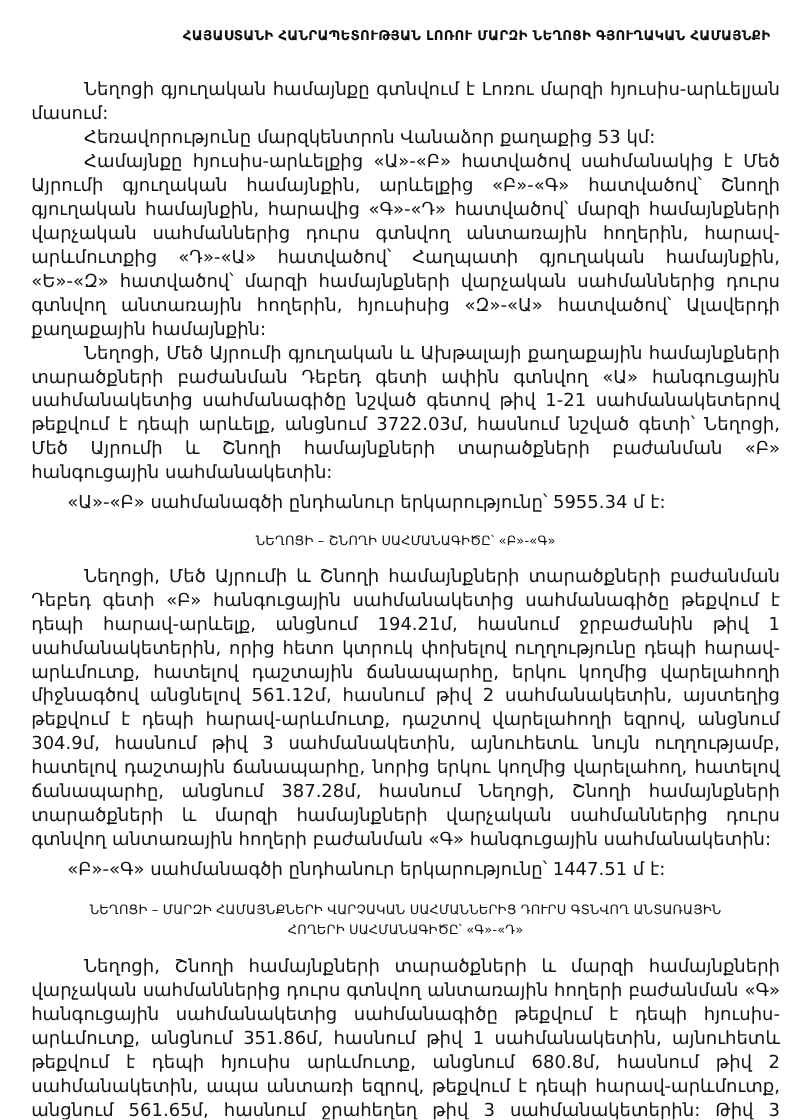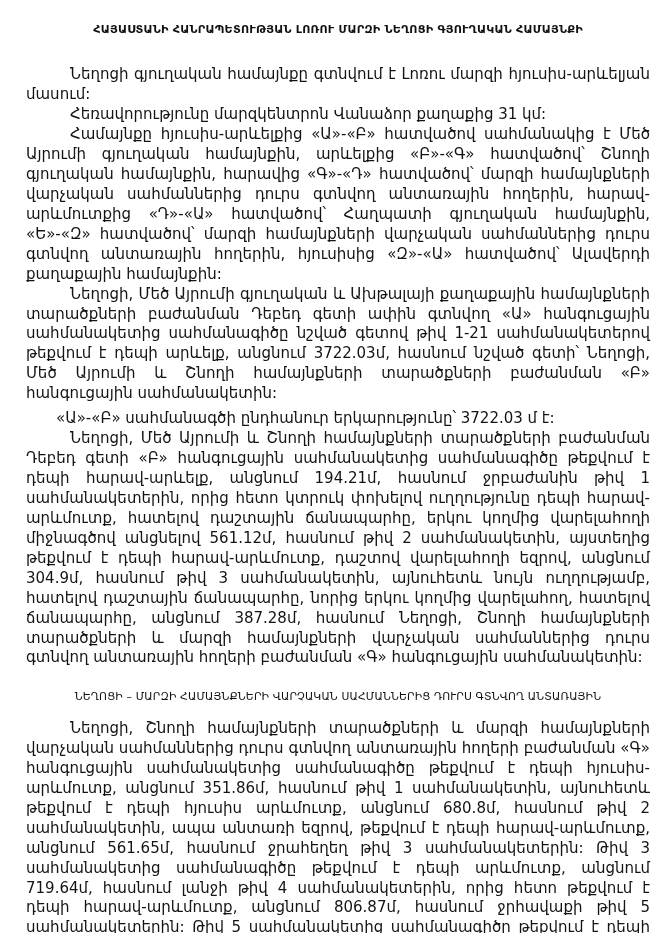--- a/index.html
+++ b/index.html
@@ -15,21 +15,21 @@
     color: #1a1a1a;
   }
   .page {
     width: 672px;
     height: 933px;
     box-sizing: border-box;
     padding: 14px 22px 0 26px;
     position: relative;
   }
   .doc-title {
-    text-align: center;
+    text-align: right;
     font-size: 11.2px;
     font-weight: 700;
     letter-spacing: 0.2px;
     line-height: 1.72;
     margin: 6px 8px 0 8px;
     text-transform: uppercase;
     color: #111;
   }
   .title-line-2 {
     display: block;
@@ -75,32 +75,35 @@
 <div class="page">
 
   <div class="doc-title">
     <span>ՀԱՅԱՍՏԱՆԻ ՀԱՆՐԱՊԵՏՈՒԹՅԱՆ  ԼՈՌՈՒ ՄԱՐԶԻ ՆԵՂՈՑԻ ԳՅՈՒՂԱԿԱՆ ՀԱՄԱՅՆՔԻ</span>
   </div>
 
   <div class="gap-after-title"></div>
 
   <div class="intro-block">
     <p class="body-par">Նեղոցի  գյուղական համայնքը գտնվում է Լոռու մարզի հյուսիս-արևելյան մասում:</p>
-    <p class="body-par no-indent">Հեռավորությունը մարզկենտրոն Վանաձոր քաղաքից 31 կմ:</p>
+    <p class="body-par no-indent">Հեռավորությունը մարզկենտրոն Վանաձոր քաղաքից 53 կմ:</p>
     <p class="body-par">Համայնքը հյուսիս-արևելքից «Ա»-«Բ» հատվածով սահմանակից է Մեծ Այրումի գյուղական համայնքին, արևելքից «Բ»-«Գ» հատվածով՝ Շնողի գյուղական համայնքին, հարավից «Գ»-«Դ» հատվածով՝ մարզի համայնքների վարչական սահմաններից դուրս գտնվող անտառային հողերին, հարավ-արևմուտքից «Դ»-«Ա» հատվածով՝ Հաղպատի գյուղական համայնքին, «Ե»-«Զ» հատվածով՝ մարզի համայնքների վարչական սահմաններից դուրս գտնվող անտառային հողերին, հյուսիսից «Զ»-«Ա» հատվածով՝ Ալավերդի քաղաքային համայնքին:</p>
   </div>
 
 
   <p class="body-par">Նեղոցի, Մեծ Այրումի   գյուղական և Ախթալայի քաղաքային համայնքների տարածքների բաժանման Դեբեդ գետի ափին գտնվող «Ա» հանգուցային սահմանակետից սահմանագիծը նշված գետով թիվ 1-21 սահմանակետերով թեքվում է դեպի արևելք, անցնում 3722.03մ, հասնում նշված գետի՝ Նեղոցի, Մեծ Այրումի և Շնողի համայնքների տարածքների բաժանման «Բ» հանգուցային սահմանակետին:</p>
   <div class="spacer-xs"></div>
-  <p class="body-par small-indent">«Ա»-«Բ» սահմանագծի ընդհանուր երկարությունը՝ 3722.03 մ է:</p>
+  <p class="body-par small-indent">«Ա»-«Բ» սահմանագծի ընդհանուր երկարությունը՝ 5955.34 մ է:</p>
 
+  <div class="section-head">ՆԵՂՈՑԻ – ՇՆՈՂԻ ՍԱՀՄԱՆԱԳԻԾԸ՝ «Բ»-«Գ»</div>
 
   <p class="body-par">Նեղոցի, Մեծ Այրումի և Շնողի  համայնքների տարածքների բաժանման Դեբեդ գետի «Բ» հանգուցային սահմանակետից սահմանագիծը թեքվում է դեպի հարավ-արևելք, անցնում 194.21մ, հասնում ջրբաժանին թիվ 1 սահմանակետերին, որից հետո կտրուկ փոխելով ուղղությունը դեպի հարավ-արևմուտք, հատելով դաշտային ճանապարհը, երկու կողմից վարելահողի միջնագծով անցնելով 561.12մ, հասնում թիվ 2 սահմանակետին, այստեղից թեքվում է դեպի հարավ-արևմուտք, դաշտով վարելահողի եզրով, անցնում 304.9մ, հասնում թիվ 3 սահմանակետին, այնուհետև նույն ուղղությամբ, հատելով դաշտային ճանապարհը, նորից երկու կողմից վարելահող, հատելով ճանապարհը, անցնում 387.28մ, հասնում Նեղոցի, Շնողի համայնքների տարածքների   և մարզի համայնքների վարչական սահմաններից դուրս գտնվող անտառային հողերի բաժանման «Գ» հանգուցային սահմանակետին:</p>
   <div class="spacer-xs"></div>
+  <p class="body-par small-indent">«Բ»-«Գ» սահմանագծի ընդհանուր երկարությունը՝ 1447.51 մ է:</p>
 
   <div class="section-head two-line">
     <span>ՆԵՂՈՑԻ – ՄԱՐԶԻ ՀԱՄԱՅՆՔՆԵՐԻ ՎԱՐՉԱԿԱՆ ՍԱՀՄԱՆՆԵՐԻՑ ԴՈՒՐՍ ԳՏՆՎՈՂ ԱՆՏԱՌԱՅԻՆ</span><br>
+    <span>ՀՈՂԵՐԻ  ՍԱՀՄԱՆԱԳԻԾԸ՝ «Գ»-«Դ»</span>
   </div>
 
   <p class="body-par">Նեղոցի, Շնողի համայնքների տարածքների  և մարզի համայնքների վարչական սահմաններից դուրս գտնվող անտառային հողերի բաժանման «Գ» հանգուցային սահմանակետից սահմանագիծը թեքվում է դեպի հյուսիս-արևմուտք, անցնում  351.86մ, հասնում թիվ 1 սահմանակետին, այնուհետև թեքվում է դեպի հյուսիս արևմուտք, անցնում 680.8մ, հասնում թիվ 2 սահմանակետին, ապա անտառի եզրով, թեքվում է դեպի հարավ-արևմուտք, անցնում 561.65մ, հասնում ջրահեղեղ թիվ 3 սահմանակետերին: Թիվ 3 սահմանակետից սահմանագիծը թեքվում է դեպի արևմուտք, անցնում 719.64մ, հասնում լանջի թիվ 4 սահմանակետերին, որից հետո թեքվում է դեպի հարավ-արևմուտք, անցնում 806.87մ, հասնում ջրհավաքի թիվ 5 սահմանակետերին: Թիվ 5 սահմանակետից սահմանագիծը թեքվում է դեպի հյուսիս-արևմուտք, անցնում 770.46մ,  հասնում 873.0մ նիշ ունեցող բլրի գագաթի թիվ 6 սահմանակետին: Թիվ 6 սահմանակետից սահմանագիծը թեքվում է դեպի հարավ արևմուտք, թիվ 7-9 սահմանակետերով, հատելով դաշտային ճանապարհը, անցնում</p>
 
 </div>
 
 </body></html>

